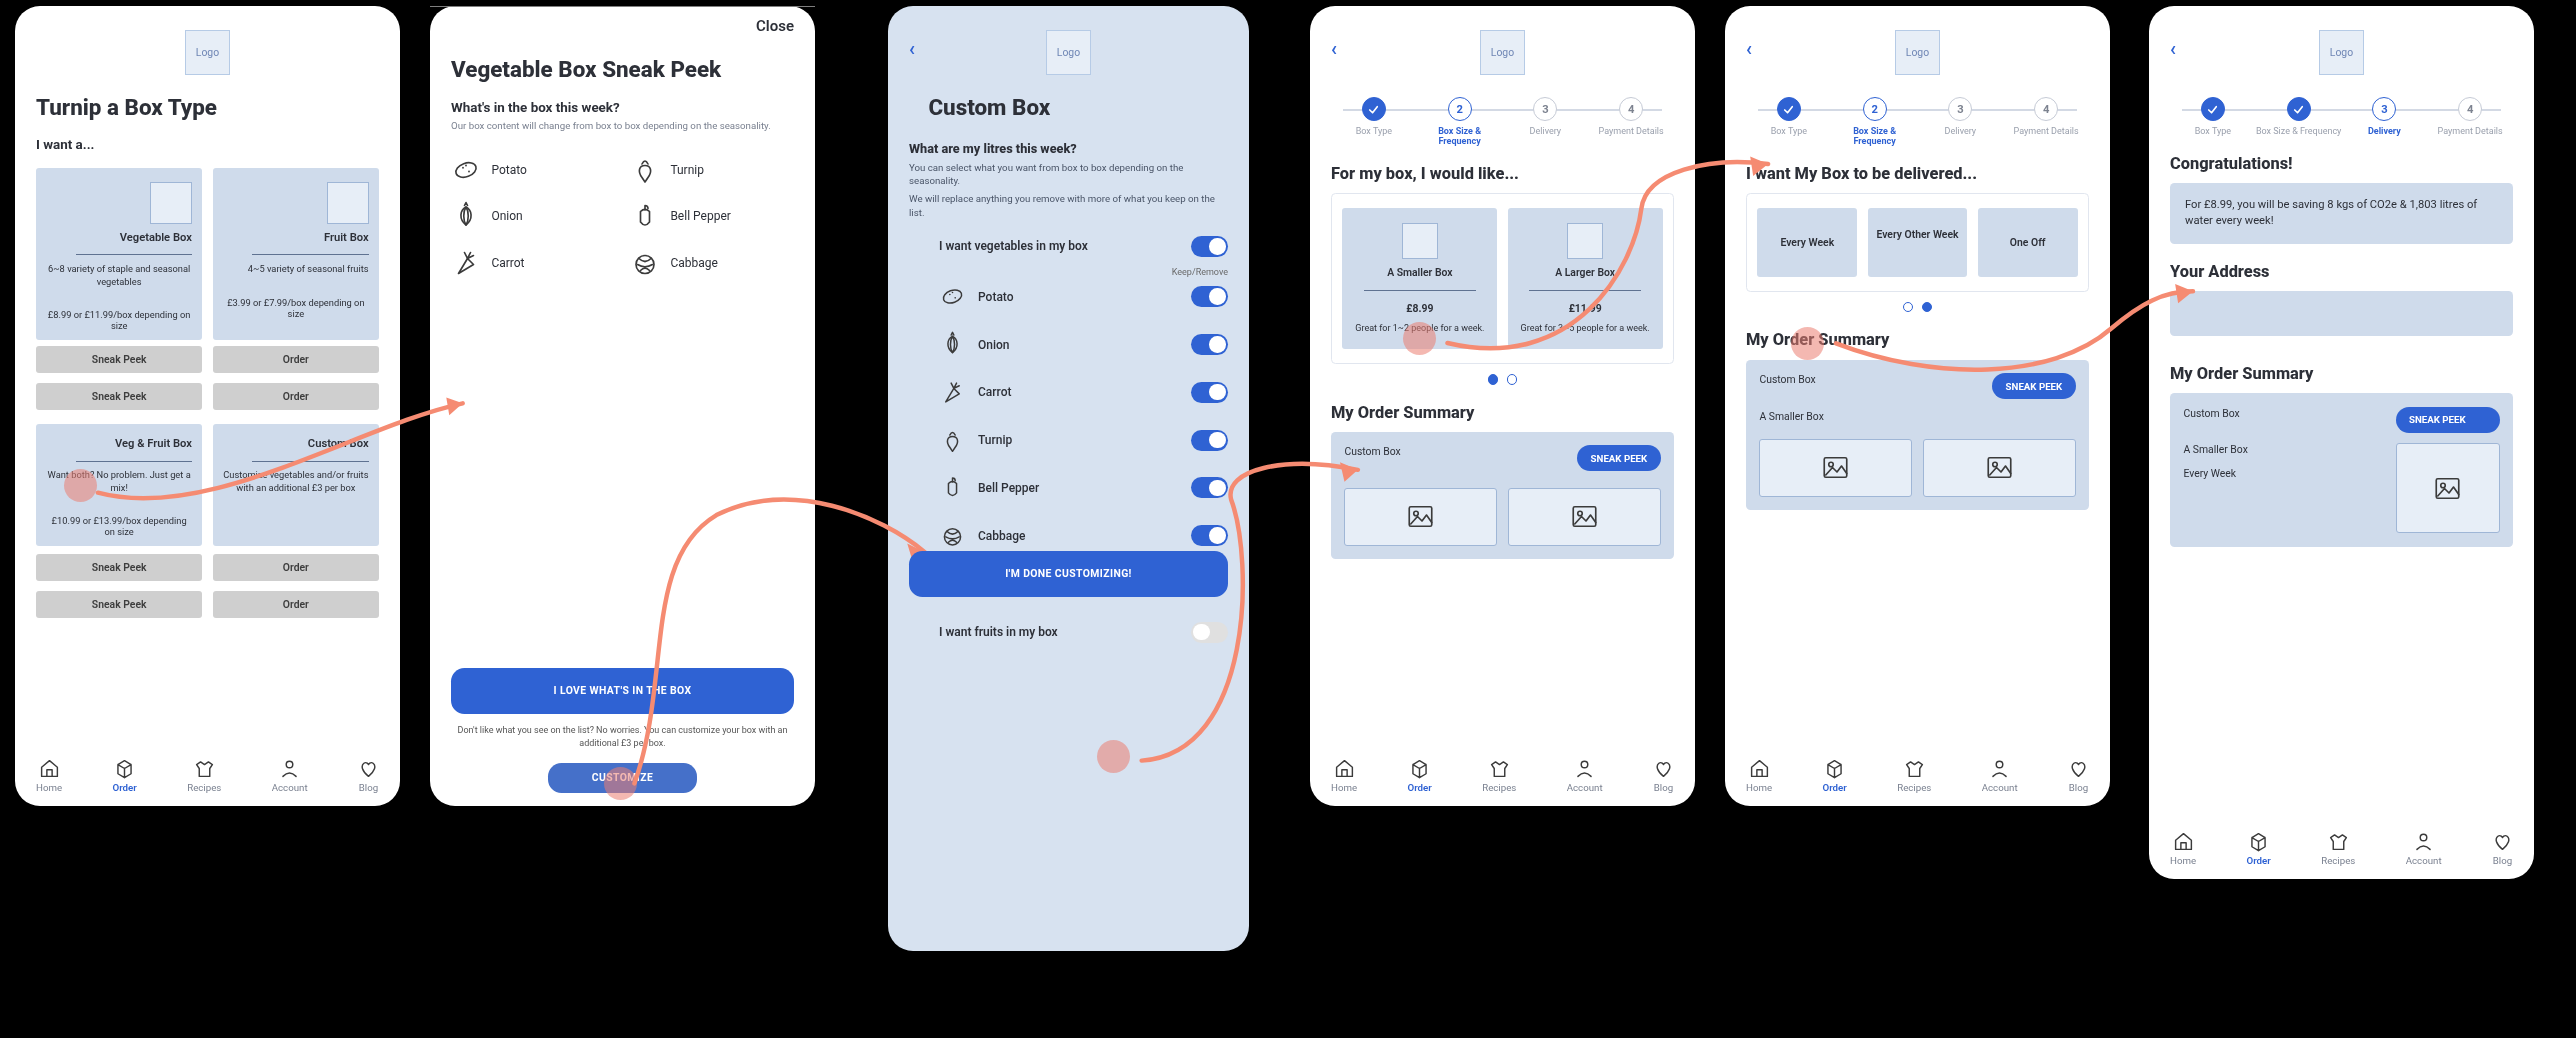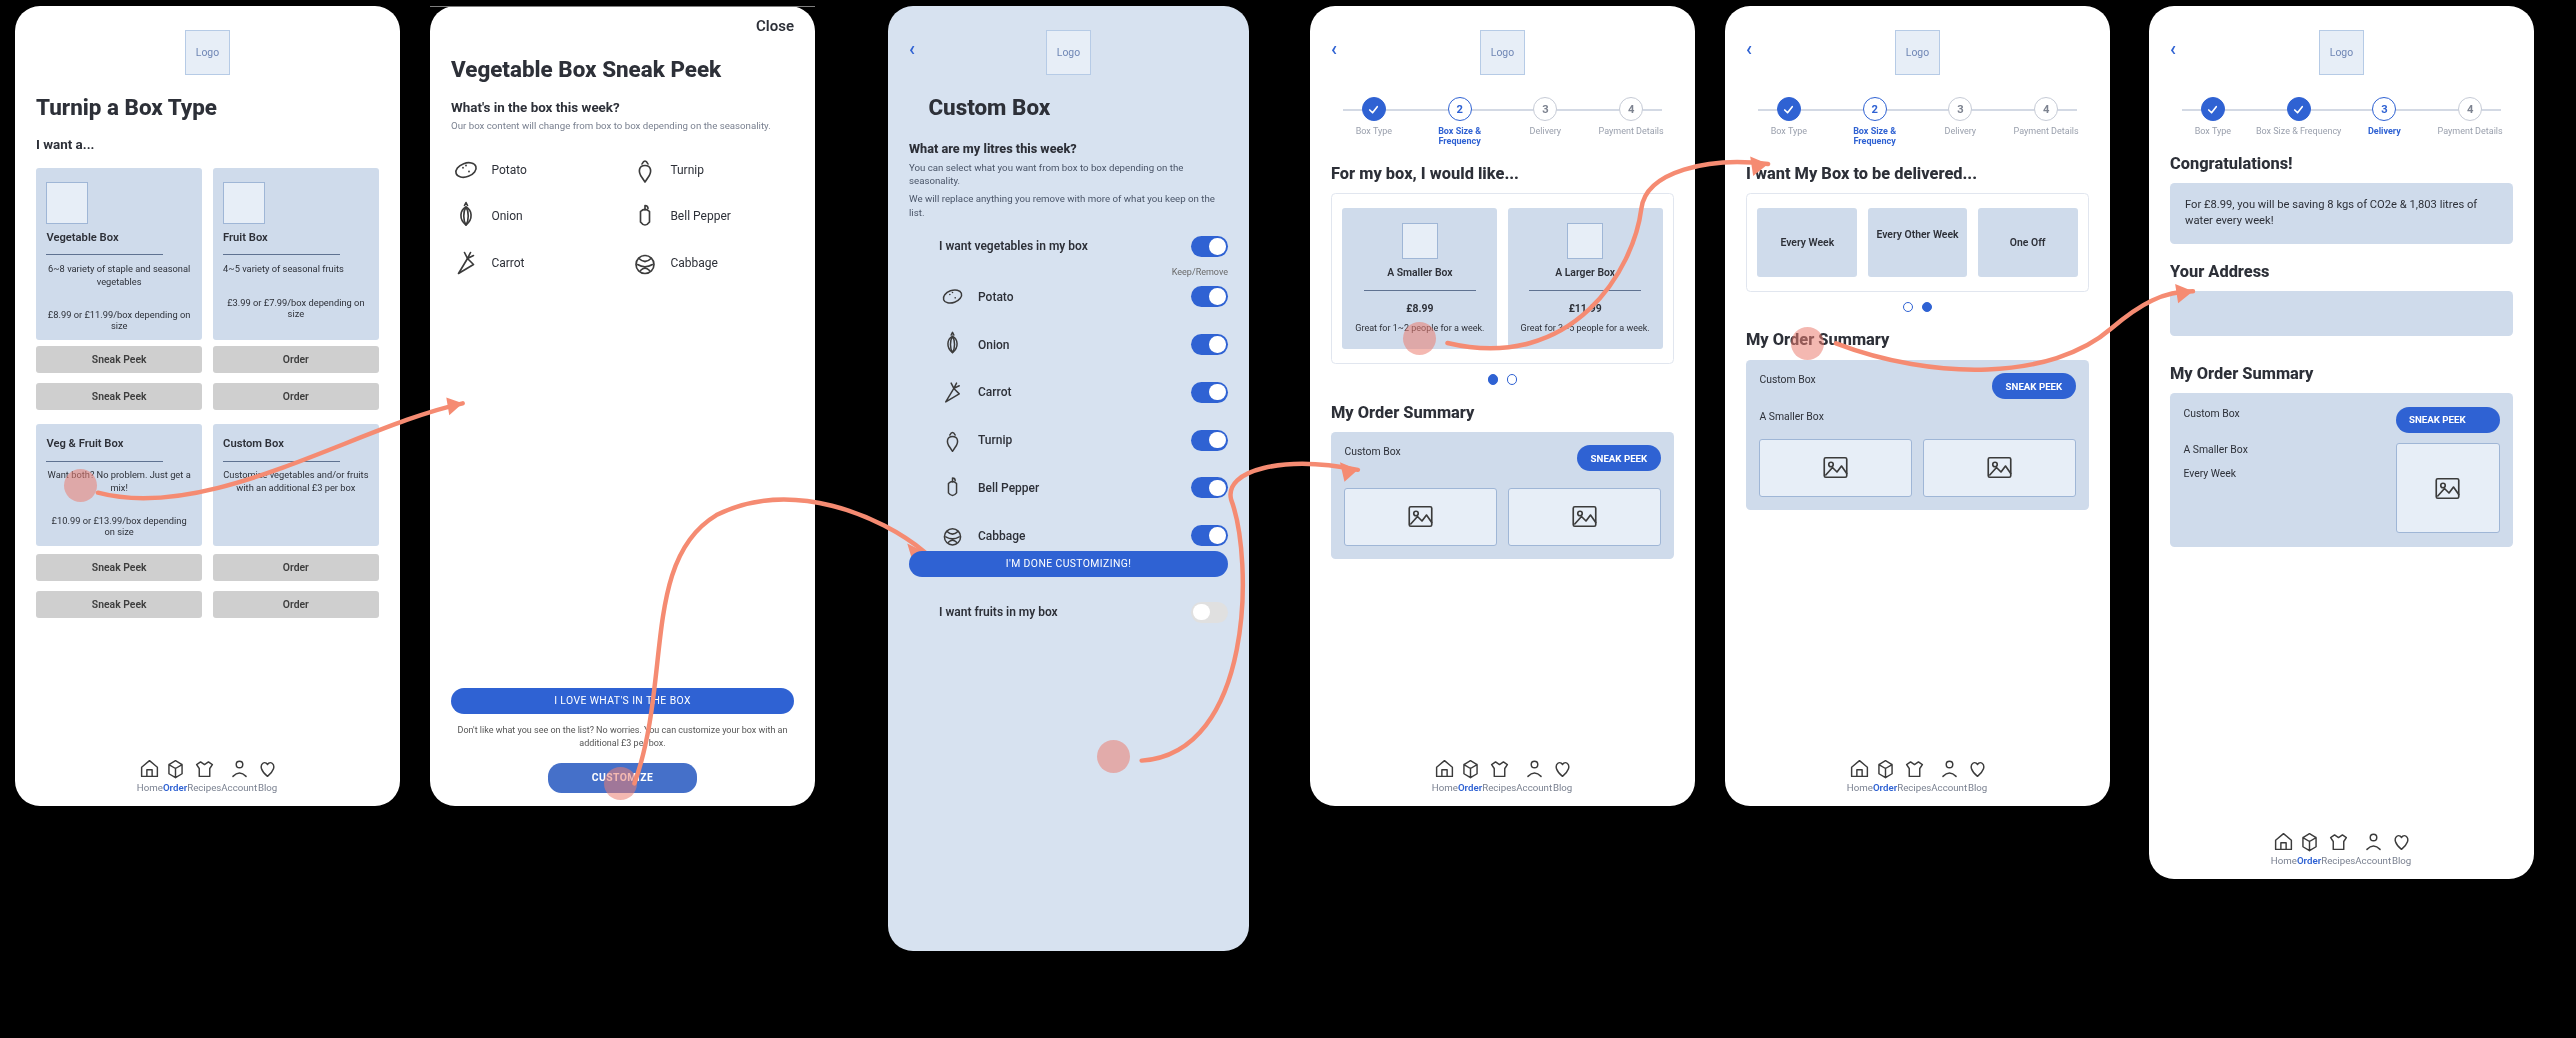--- a/index.html
+++ b/index.html
@@ -43,39 +43,39 @@
   }
   .back-chevron{position:absolute;left:21px;top:31px;color:var(--accent);font-size:19.4px;font-weight:600;}
   h1{font-size:22.4px;font-weight:800;margin:0 0 16.4px;}
   h2{font-size:16.4px;font-weight:800;margin:0 0 10.4px;}
   .sub{font-size:13.4px;font-weight:700;margin:0 0 16.4px;}
   .small{font-size:9.7px;color:var(--muted);line-height:1.4;}
   
   .box-grid{display:grid;grid-template-columns:1fr 1fr;gap:10.4px;}
   .box-card{
     background:var(--card);border-radius:3px;padding:13.4px 10.4px 9px;text-align:center;
-    display:flex;flex-direction:column;align-items:flex-start;
+    display:flex;flex-direction:column;align-items:flex-end;
   }
   .box-card .img{width:42px;height:42px;border:1.5px solid #9fb6d6;background:#e7eef7;margin-bottom:7.5px;}
   .box-card .name{font-weight:600;font-size:11.2px;}
   .box-card hr{width:80%;border:none;border-top:0.7px solid #5f7291;margin:10.4px 0 7.5px;}
   .box-card .desc{font-size:9.3px;line-height:1.35;}
   .box-card .price{font-size:9.3px;margin-top:21px;}
   .btn-row{display:grid;grid-template-columns:1fr 1fr;gap:10.4px;margin-top:6px;}
   .btn-row.second{margin-top:7.5px;}
   .pill{
     height:27px;border-radius:3px;display:flex;align-items:center;justify-content:center;
     font-size:10.4px;font-weight:600;
   }
   .pill.grey{background:#cfcfcf;color:#3d3d3d;}
-  .pill.accent{background:var(--accent);color:#fff;border-radius:13.4px;height:26px;font-weight:400;letter-spacing:0.4px;}
+  .pill.accent{background:var(--accent);color:#fff;border-radius:13.4px;height:46px;font-weight:700;letter-spacing:0.4px;}
   .pill.accent-dim{background:#4570c9;color:#fff;border-radius:13.4px;height:30px;font-weight:700;letter-spacing:0.4px;}
   
   .nav{
-    margin-top:auto;padding-top:13.4px;border-top:0px;display:flex;justify-content:center;
+    margin-top:auto;padding-top:13.4px;border-top:0px;display:flex;justify-content:space-between;
   }
   .nav .item{display:flex;flex-direction:column;align-items:center;gap:3px;color:var(--muted);font-size:9.7px;}
   .nav .item.active{color:var(--accent);font-weight:600;}
   .nav svg{width:21px;height:21px;}
   
   .modal-rule{height:0.7px;background:#7f7f7f;margin:-24px -21px 10.4px;}
   .close{align-self:flex-end;font-size:15px;font-weight:600;margin-bottom:22.4px;}
   .peek-grid{display:grid;grid-template-columns:1fr 1fr;gap:16.4px 15px;margin:22.4px 0 30px;}
   .peek-item{display:flex;align-items:center;gap:10.4px;font-size:12px;}
   .peek-item svg{width:30px;height:30px;}

